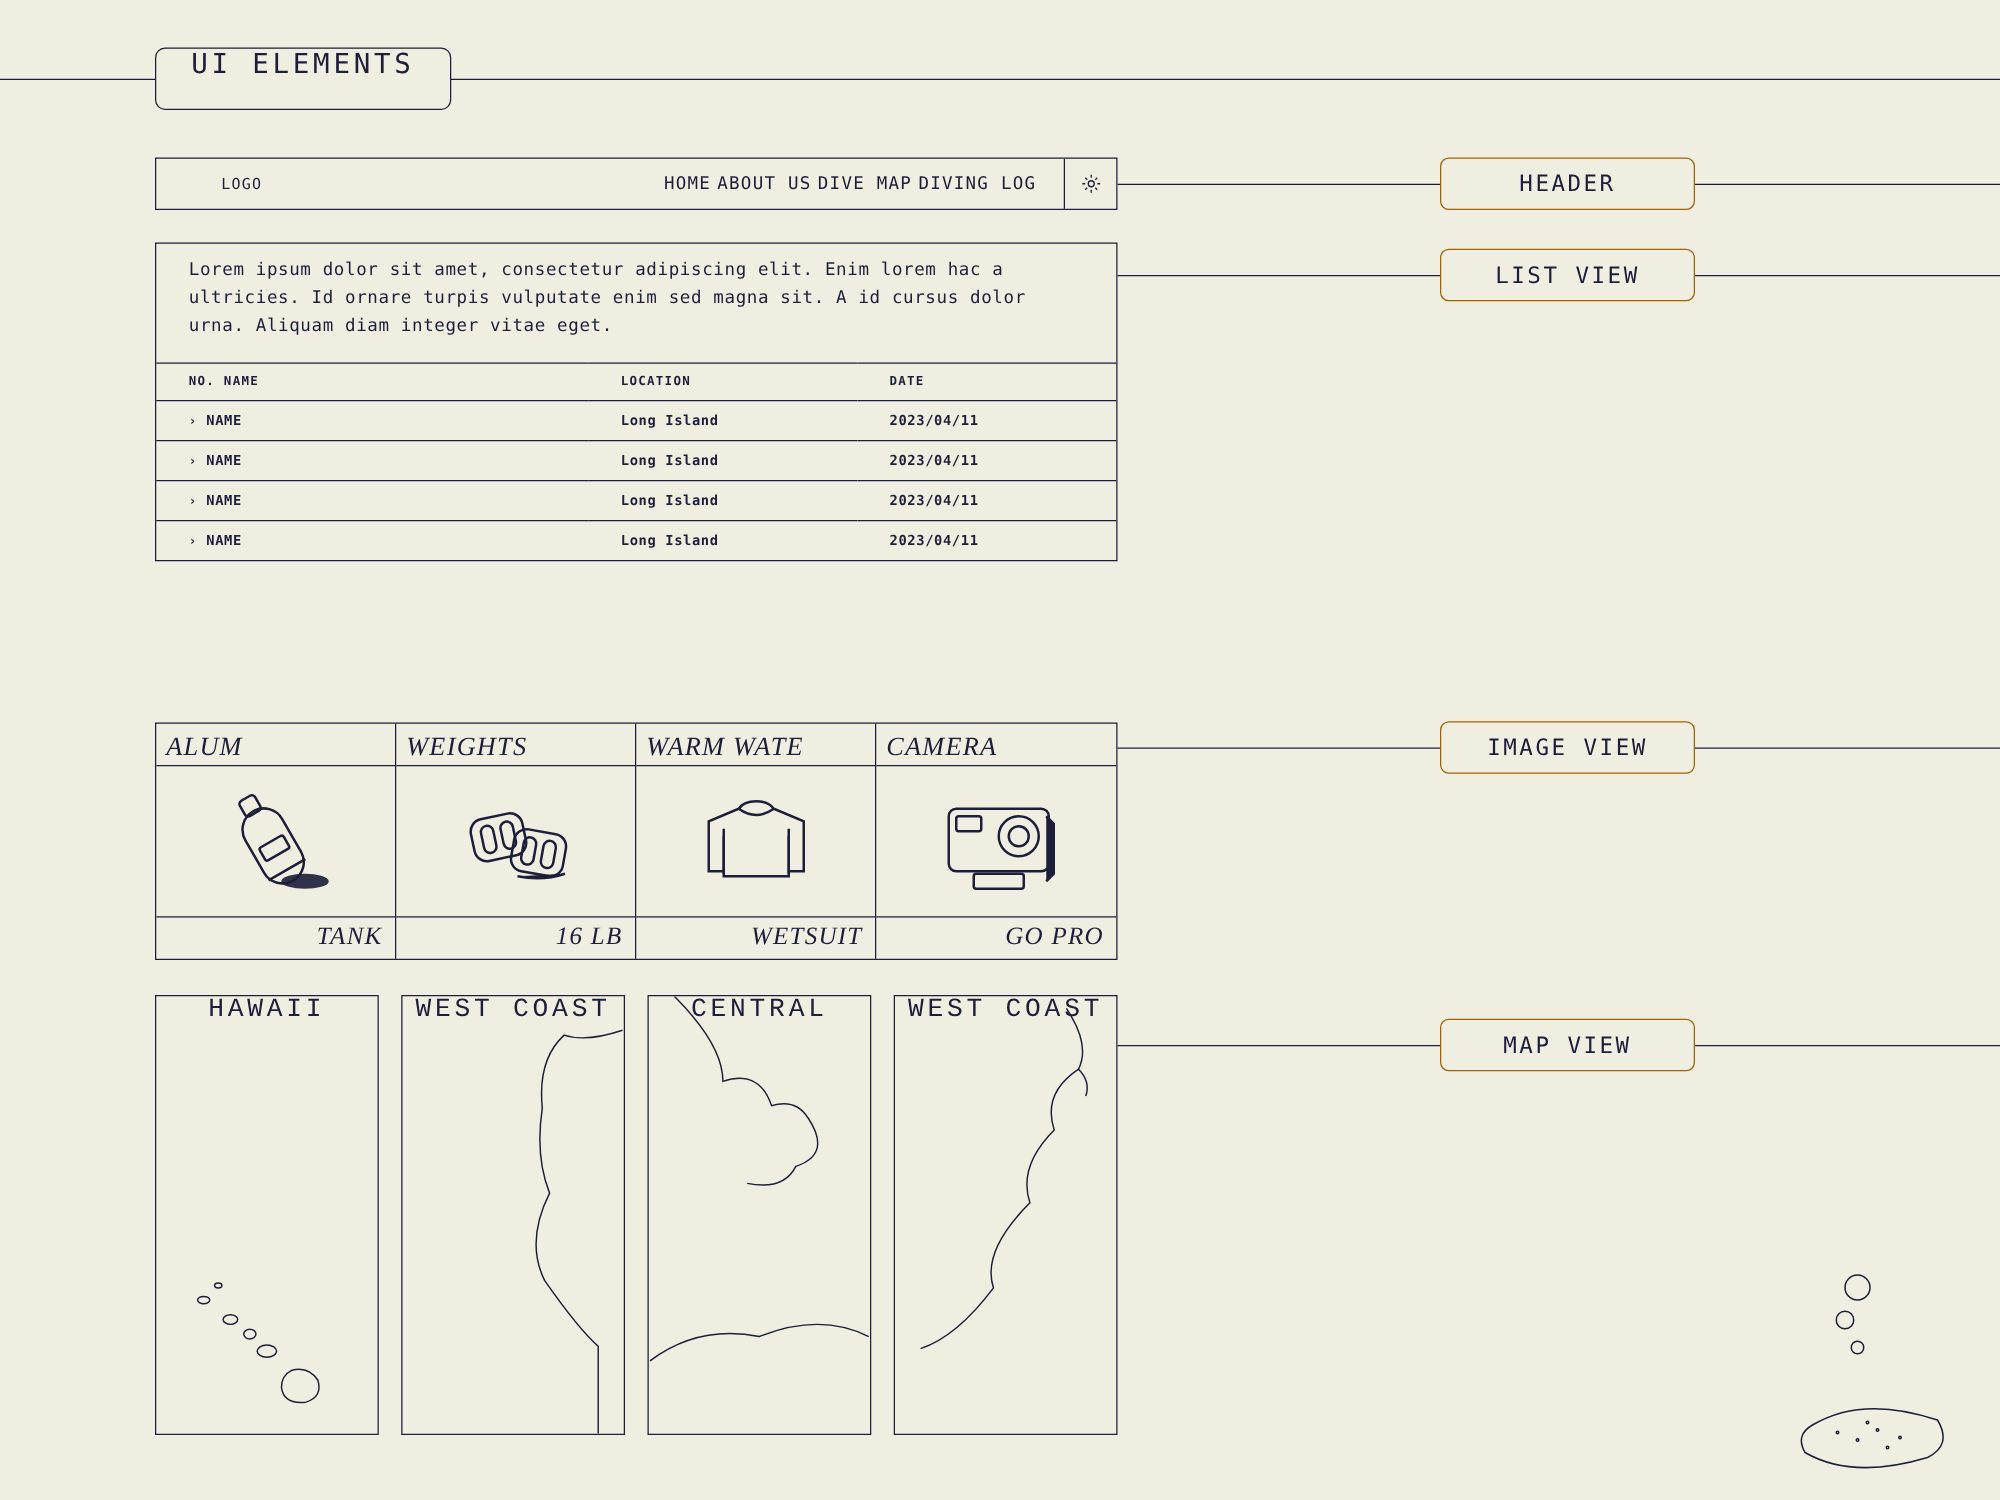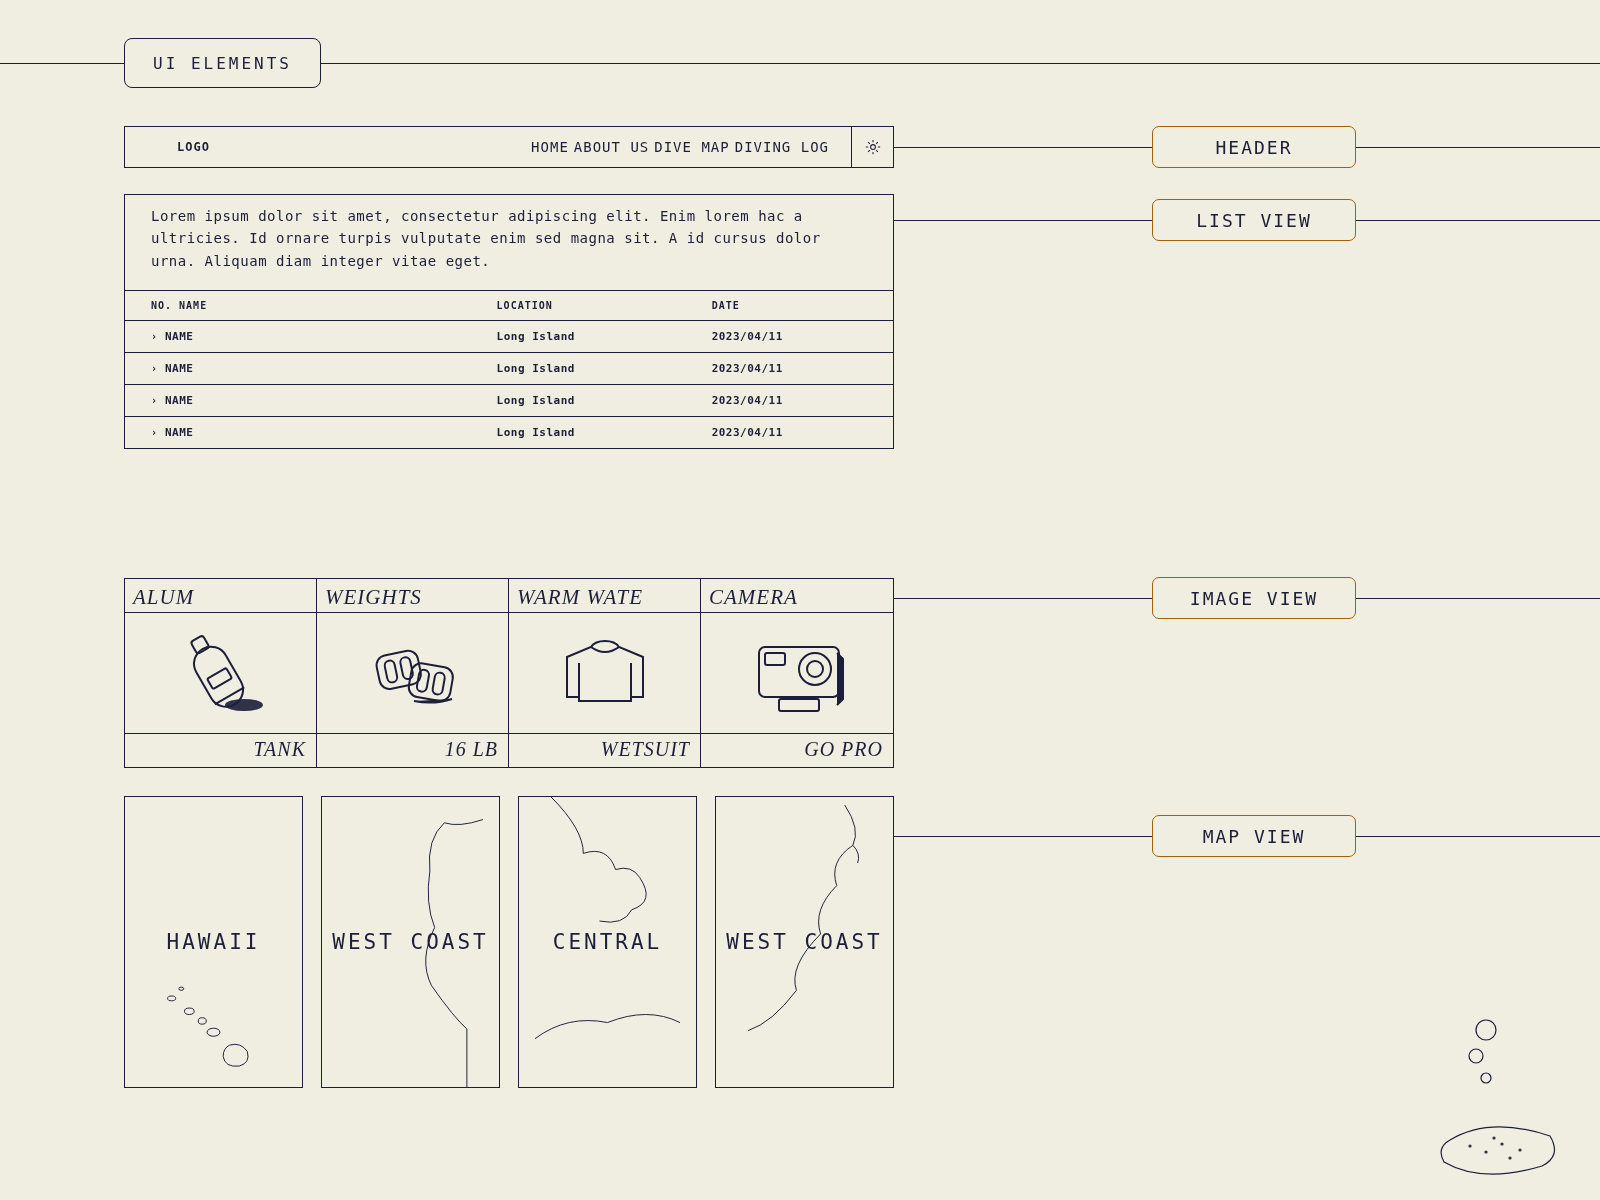--- a/index.html
+++ b/index.html
@@ -22,33 +22,33 @@
     border-top: 1px solid #1c1e3a;
   }
   .page-title-box {
     position: absolute;
     top: 38px; left: 124px;
     height: 50px;
     padding: 0 28px;
     border: 1px solid #1c1e3a;
     border-radius: 8px;
     background: #efeee0;
-    display: flex; align-items: center;
-    font-size: 16px; letter-spacing: 3px;
+    display: flex; align-items: flex-start;
+    font-size: 22px; letter-spacing: 3px;
   }
 
   
   .header-bar {
     top: 126px;
     height: 42px;
     border: 1px solid #1c1e3a;
     display: flex; align-items: center;
     position: absolute; left: 124px; width: 770px;
   }
-  .header-logo { margin-left: 52px; font-size: 12px; font-weight: bold; letter-spacing: 1px; }
+  .header-logo { margin-left: 52px; font-size: 12px; font-weight: normal; letter-spacing: 1px; }
   .header-nav { margin-left: auto; display: flex; gap: 5px; font-size: 14px; letter-spacing: 1px; }
   .header-gear-wrap {
     width: 42px; height: 100%; margin-left: 22px;
     border-left: 1px solid #1c1e3a;
     display: flex; align-items: center; justify-content: center;
   }
 
   
   .list-panel {
     position: absolute; left: 124px; width: 770px;
@@ -109,24 +109,25 @@
   }
 
   
   .map-grid {
     position: absolute; left: 124px; width: 770px;
     top: 796px;
     display: grid; grid-template-columns: repeat(4, 1fr); gap: 18px;
   }
   .map-cell {
     border: 1px solid #1c1e3a;
-    height: 292px;
+    height: 352px;
     position: relative;
-    display: flex; align-items: center; justify-content: center;
+    display: flex; align-items: flex-start; justify-content: center;
     overflow: hidden;
+    font-family: Liberation Mono, monospace;
   }
   .map-label {
     position: relative; z-index: 2;
     font-size: 21px; letter-spacing: 3px;
     text-align: center;
   }
   .map-svg { position: absolute; inset: 0; width: 100%; height: 100%; }
 
   
   .connector {

